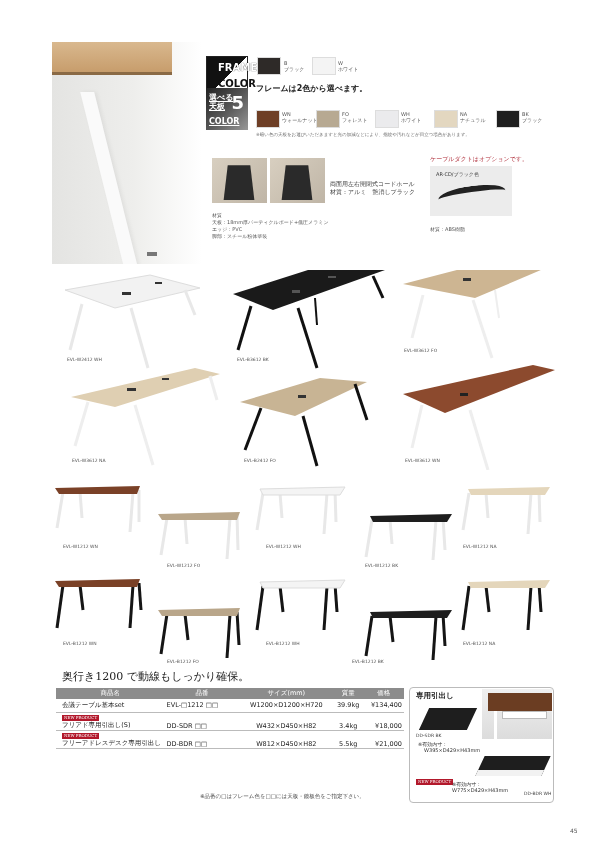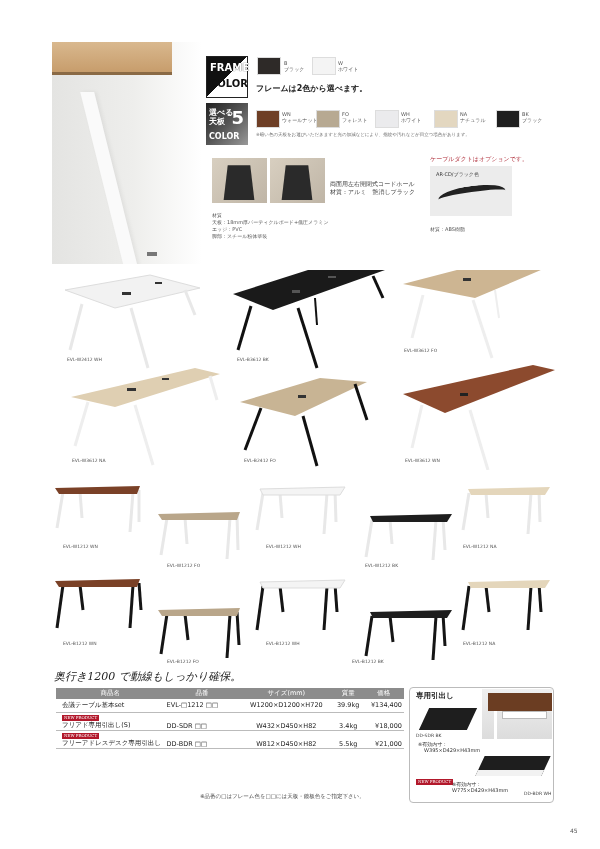--- a/index.html
+++ b/index.html
@@ -7,39 +7,39 @@
   .abs { position: absolute; }
   
   .hero { left: 52px; top: 42px; width: 150px; height: 222px; background: linear-gradient(90deg, #e4e4e2 0%, #eeeeec 55%, #fff 100%); overflow: hidden; }
   .hero .top { position: absolute; left: 0; top: 0; width: 120px; height: 30px; background: linear-gradient(180deg,#d9b88e,#c79d6c); }
   .hero .top:after { content:""; position:absolute; left:0; bottom:-3px; width:120px; height:3px; background:#8a6a45; }
   .hero .leg { position:absolute; left:50px; top:50px; width:14px; height:175px; background:#fafafa; transform: skewX(14deg); box-shadow: 2px 0 4px rgba(0,0,0,0.06); }
   .hero .foot { position:absolute; left:95px; top:210px; width:10px; height:4px; background:#777; }
   
   .badge { width: 42px; height: 42px; font-family: "DejaVu Sans", sans-serif; font-weight: bold; color: #fff; font-size: 10px; line-height: 12px; padding: 5px 3px; }
   .badge-frame { left: 206px; top: 56px; background: linear-gradient(135deg,#111 0%,#111 50%,#fff 50%); border:1px solid #222; }
-  .badge-frame span { display:block; color:#fff; text-shadow: 0 0 1px #000; }
-  .badge-top { left: 206px; top: 103px; background: linear-gradient(135deg,#222 0%,#555 50%,#999 100%); font-size: 8px; line-height: 9px; }
+  .badge-frame span { display:block; color:#fff; text-shadow: 0 0 1px #000; margin-left: 8px; }
+  .badge-top { left: 206px; top: 88px; background: linear-gradient(135deg,#222 0%,#555 50%,#999 100%); font-size: 8px; line-height: 9px; text-decoration: underline; }
   .badge-top .five { position:absolute; right:4px; top:10px; font-size:18px; }
   .swatch { width: 24px; height: 18px; border:1px solid #ddd; }
   .sw-label { font-size: 5px; line-height: 6px; color: #555; }
   .frame-note { left: 256px; top: 83px; font-size: 8px; font-weight: bold; color: #222; }
   .top-note { left: 256px; top: 132px; font-size: 4.5px; color: #666; }
   
   .cord-img { width: 55px; height: 45px; background: linear-gradient(135deg,#d8cfc0,#bfb5a6); position:absolute; overflow:hidden; }
   .cord-img:after { content:""; position:absolute; left:14px; top:4px; width:26px; height:36px; background:#2a2a2a; transform: perspective(40px) rotateX(20deg); }
   .txt-s { font-size: 6px; line-height: 8px; color:#444; }
   .txt-xs { font-size: 5px; line-height: 7px; color:#555; }
   .duct-note { left: 430px; top: 155px; font-size: 6px; color: #b0303c; }
   .duct-box { left: 430px; top: 166px; width: 82px; height: 50px; background: #ececec; }
   .duct-box .lab { position:absolute; left:6px; top:5px; font-size:5px; color:#333; }
   .duct-shape { position:absolute; left:8px; top:20px; width:68px; height:18px; border-top:6px solid #222; border-radius: 50% 50% 0 0; transform: rotate(-8deg); }
   .prod-label { position:absolute; font-size: 4.5px; color:#555; white-space:nowrap; }
   
-  .heading { left: 54px; top: 669px; font-family: "DejaVu Serif", serif; font-size: 11px; color:#222;font-style:italic; }
+  .heading { left: 62px; top: 669px; font-family: "DejaVu Serif", serif; font-size: 11px; color:#222; }
   table.spec { position:absolute; left: 56px; top: 688px; width: 348px; border-collapse: collapse; font-size: 6.5px; }
   table.spec th { background: #8c8c8c; color: #fff; font-weight: normal; height: 11px; padding: 0 2px; text-align:center; }
   table.spec td { height: 13px; border-bottom: 1px solid #bbb; padding: 0 2px; color:#222; white-space:nowrap; }
   table.spec td.name { text-align:left; padding-left: 6px; }
   table.spec td.c { text-align:center; }
   table.spec td.r { text-align:right; }
   .newtag { display:inline-block; background:#b2182b; color:#fff; font-family:"DejaVu Serif",serif; font-size: 4px; padding: 0 2px; line-height: 6px; }
   .row-new td { height: 18px; vertical-align: bottom; padding-bottom:1px; }
   .foot-note { left: 200px; top: 793px; font-size: 5.5px; color:#444; }
   

